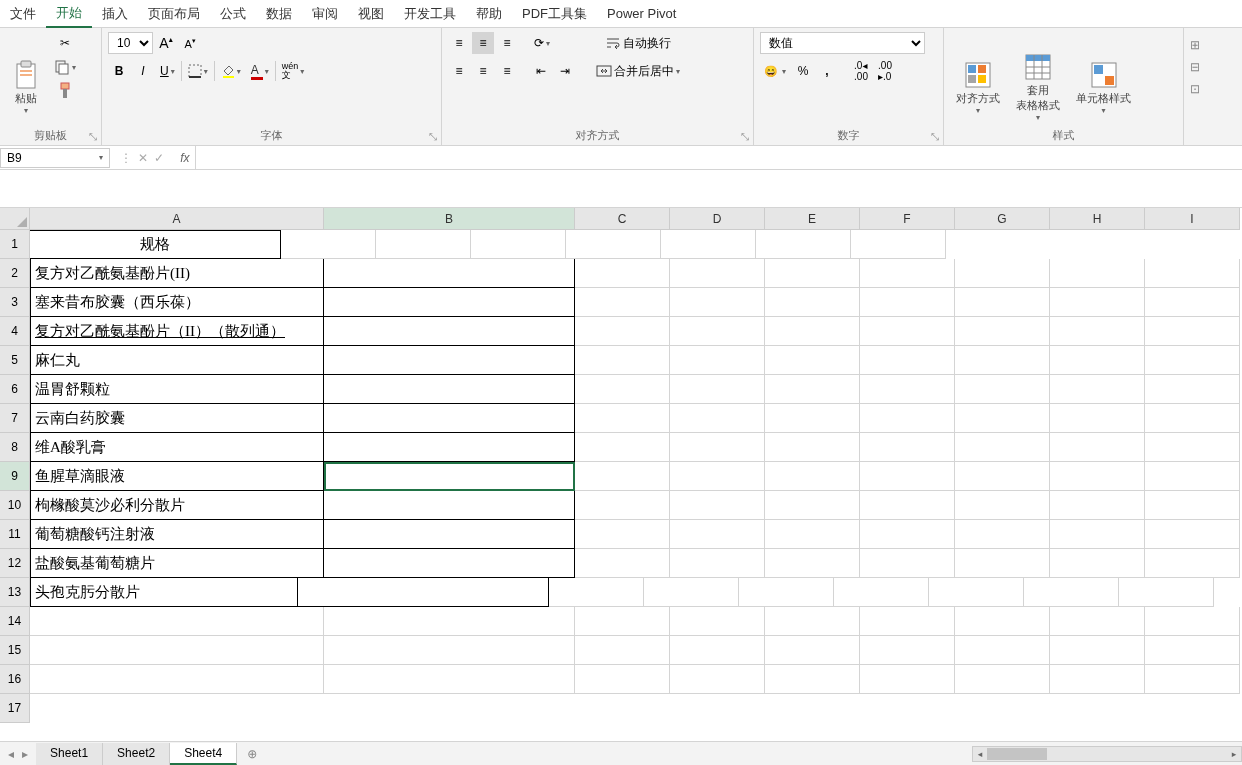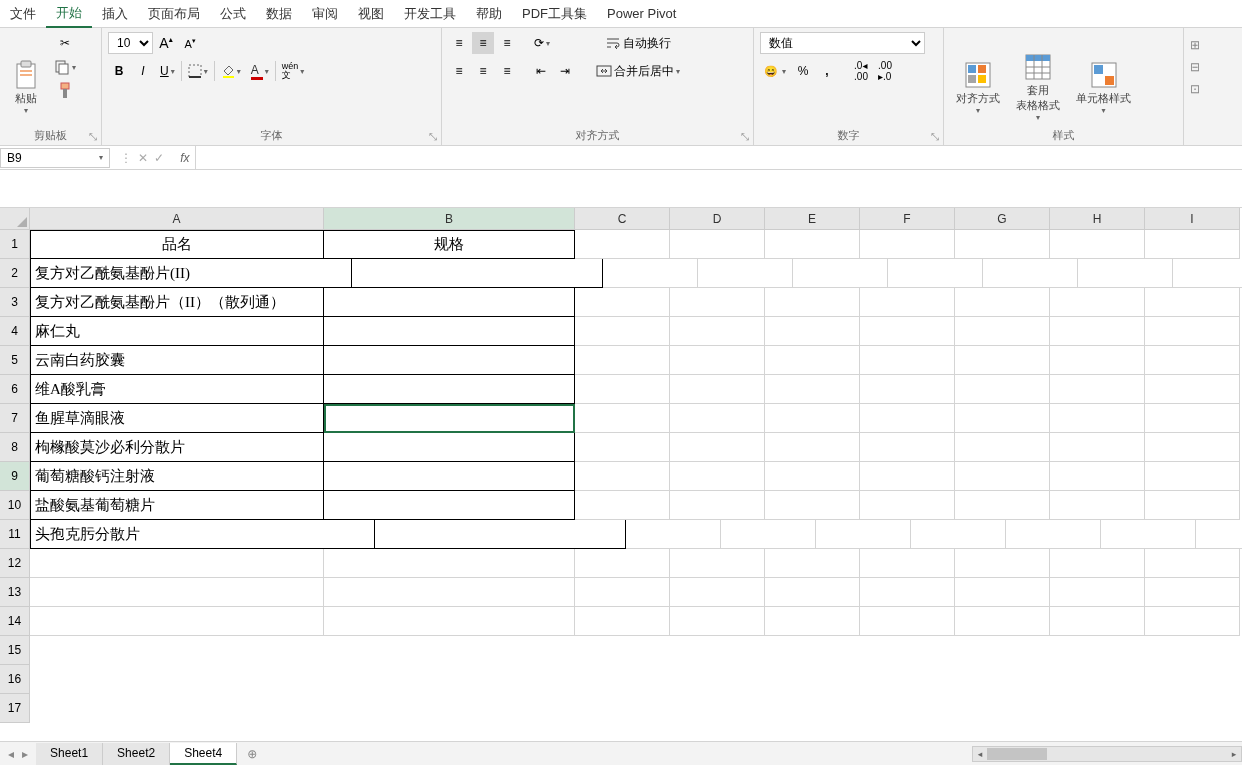--- a/index.html
+++ b/index.html
@@ -364,54 +364,75 @@
       <div class="row-h">11</div>
       <div class="row-h">12</div>
       <div class="row-h">13</div>
       <div class="row-h">14</div>
       <div class="row-h">15</div>
       <div class="row-h">16</div>
       <div class="row-h">17</div>
     </div>
   <div class="cells" id="cells">
       <div class="cell-row">
-        <div class="cell bordered bordered-top bordered-left hcenter" style="width: 294px;">品名</div>
         <div class="cell bordered bordered-top hcenter" style="width: 251px;">规格</div>
         <div class="cell" style="width: 95px;"></div>
         <div class="cell" style="width: 95px;"></div>
         <div class="cell" style="width: 95px;"></div>
         <div class="cell" style="width: 95px;"></div>
         <div class="cell" style="width: 95px;"></div>
         <div class="cell" style="width: 95px;"></div>
         <div class="cell" style="width: 95px;"></div>
       </div>
       <div class="cell-row">
-        <div class="cell bordered bordered-left" style="width: 322px;">复方对乙酰氨基酚片(II)</div>
-        <div class="cell bordered" style="width: 251px;"></div>
-        <div class="cell" style="width: 95px;"></div>
-        <div class="cell" style="width: 95px;"></div>
-        <div class="cell" style="width: 95px;"></div>
-        <div class="cell" style="width: 95px;"></div>
-        <div class="cell" style="width: 95px;"></div>
-        <div class="cell" style="width: 95px;"></div>
-        <div class="cell" style="width: 95px;"></div>
-      </div>
-      <div class="cell-row">
-        <div class="cell bordered bordered-left" style="width: 294px;">复方对乙酰氨基酚片（II）（散列通）</div>
+        <div class="cell bordered bordered-left" style="width: 294px;">复方对乙酰氨基酚片(II)</div>
+        <div class="cell bordered" style="width: 251px;"></div>
+        <div class="cell" style="width: 95px;"></div>
+        <div class="cell" style="width: 95px;"></div>
+        <div class="cell" style="width: 95px;"></div>
+        <div class="cell" style="width: 95px;"></div>
+        <div class="cell" style="width: 95px;"></div>
+        <div class="cell" style="width: 95px;"></div>
+        <div class="cell" style="width: 95px;"></div>
+      </div>
+      <div class="cell-row">
+        <div class="cell bordered bordered-left" style="width: 294px;">塞来昔布胶囊（西乐葆）</div>
+        <div class="cell bordered" style="width: 251px;"></div>
+        <div class="cell" style="width: 95px;"></div>
+        <div class="cell" style="width: 95px;"></div>
+        <div class="cell" style="width: 95px;"></div>
+        <div class="cell" style="width: 95px;"></div>
+        <div class="cell" style="width: 95px;"></div>
+        <div class="cell" style="width: 95px;"></div>
+        <div class="cell" style="width: 95px;"></div>
+      </div>
+      <div class="cell-row">
+        <div class="cell bordered bordered-left" style="width: 294px; text-decoration: underline;">复方对乙酰氨基酚片（II）（散列通）</div>
         <div class="cell bordered" style="width: 251px;"></div>
         <div class="cell" style="width: 95px;"></div>
         <div class="cell" style="width: 95px;"></div>
         <div class="cell" style="width: 95px;"></div>
         <div class="cell" style="width: 95px;"></div>
         <div class="cell" style="width: 95px;"></div>
         <div class="cell" style="width: 95px;"></div>
         <div class="cell" style="width: 95px;"></div>
       </div>
       <div class="cell-row">
         <div class="cell bordered bordered-left" style="width: 294px;">麻仁丸</div>
+        <div class="cell bordered" style="width: 251px;"></div>
+        <div class="cell" style="width: 95px;"></div>
+        <div class="cell" style="width: 95px;"></div>
+        <div class="cell" style="width: 95px;"></div>
+        <div class="cell" style="width: 95px;"></div>
+        <div class="cell" style="width: 95px;"></div>
+        <div class="cell" style="width: 95px;"></div>
+        <div class="cell" style="width: 95px;"></div>
+      </div>
+      <div class="cell-row">
+        <div class="cell bordered bordered-left" style="width: 294px;">温胃舒颗粒</div>
         <div class="cell bordered" style="width: 251px;"></div>
         <div class="cell" style="width: 95px;"></div>
         <div class="cell" style="width: 95px;"></div>
         <div class="cell" style="width: 95px;"></div>
         <div class="cell" style="width: 95px;"></div>
         <div class="cell" style="width: 95px;"></div>
         <div class="cell" style="width: 95px;"></div>
         <div class="cell" style="width: 95px;"></div>
       </div>
       <div class="cell-row">
@@ -474,21 +495,21 @@
         <div class="cell bordered" style="width: 251px;"></div>
         <div class="cell" style="width: 95px;"></div>
         <div class="cell" style="width: 95px;"></div>
         <div class="cell" style="width: 95px;"></div>
         <div class="cell" style="width: 95px;"></div>
         <div class="cell" style="width: 95px;"></div>
         <div class="cell" style="width: 95px;"></div>
         <div class="cell" style="width: 95px;"></div>
       </div>
       <div class="cell-row">
-        <div class="cell bordered bordered-left" style="width: 345px;">头孢克肟分散片</div>
+        <div class="cell bordered bordered-left" style="width: 268px;">头孢克肟分散片</div>
         <div class="cell bordered" style="width: 251px;"></div>
         <div class="cell" style="width: 95px;"></div>
         <div class="cell" style="width: 95px;"></div>
         <div class="cell" style="width: 95px;"></div>
         <div class="cell" style="width: 95px;"></div>
         <div class="cell" style="width: 95px;"></div>
         <div class="cell" style="width: 95px;"></div>
         <div class="cell" style="width: 95px;"></div>
       </div>
       <div class="cell-row">

